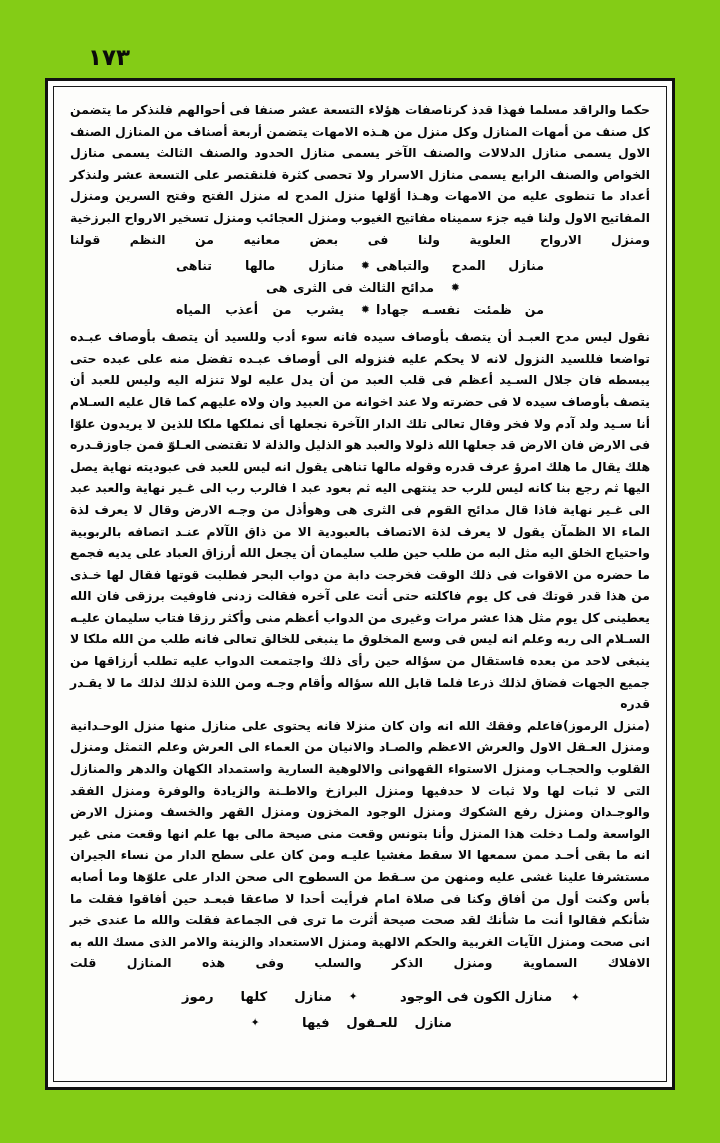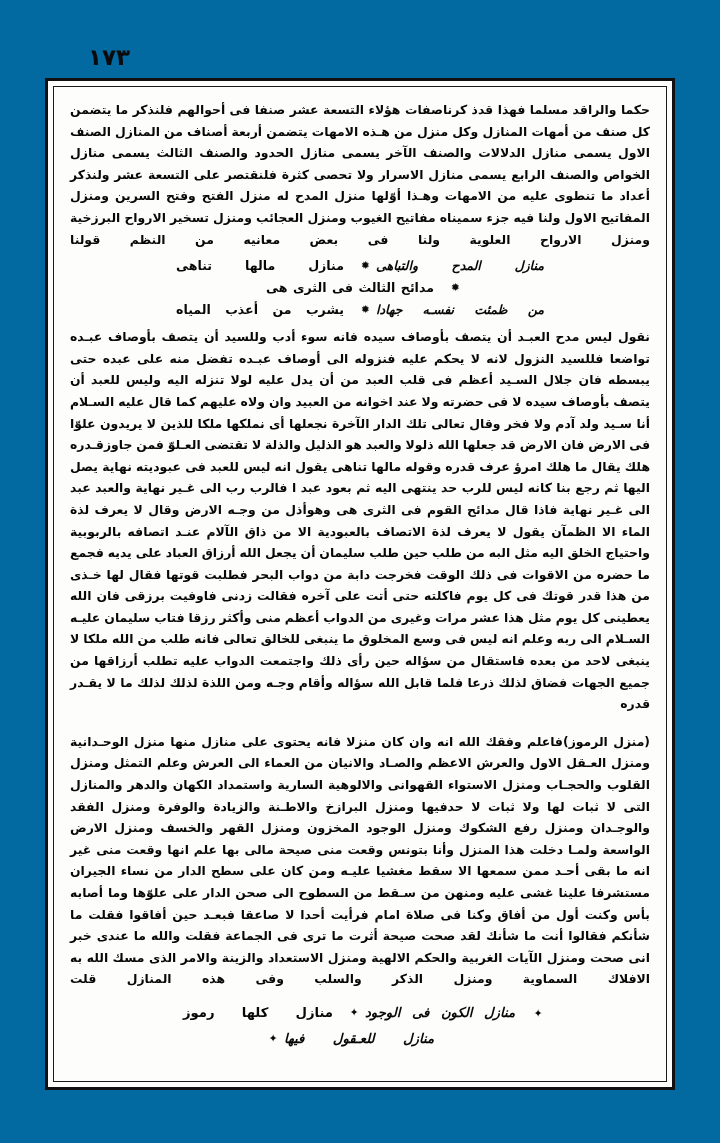--- a/index.html
+++ b/index.html
@@ -5,21 +5,21 @@
 <style>
   html, body {
     margin: 0;
     padding: 0;
     background: #ffffff;
   }
   #page {
     position: relative;
     width: 720px;
     height: 1143px;
-    background: #0369a1;
+    background: #84cc16;
     overflow: hidden;
     font-family: "DejaVu Sans", sans-serif;
   }
 
   
   .folio {
     position: absolute;
     top: 44px;
     left: 88px;
     width: 120px;
@@ -73,21 +73,21 @@
     color: #080808;
     margin: 0;
     direction: rtl;
     text-align: justify;
     text-align-last: justify;
     word-spacing: -0.5px;
     letter-spacing: -0.1px;
     font-weight: 600;
     -webkit-font-smoothing: none;
   }
-  .para + .para { margin-top: 16px; }
+  .para + .para { margin-top: 0px; }
 
   .section-head {
     font-weight: 700;
   }
 
   
   .verses {
     margin: 2px 0 2px 0;
     direction: rtl;
   }
@@ -102,38 +102,38 @@
     color: #080808;
     font-family: "DejaVu Sans", sans-serif;
     white-space: nowrap;
   }
   .hemistich {
     display: inline-block;
     min-width: 168px;
     text-align: center;
     padding: 0 6px;
   }
-  .hemistich.first { text-align: left; font-style: italic; }
+  .hemistich.first { text-align: left; }
   .hemistich.second { text-align: right; }
   .verse-sep {
     display: inline-block;
     width: 20px;
     text-align: center;
     font-size: 11px;
     line-height: 1;
     color: #0a0a0a;
     transform: translateY(-1px);
   }
 
   .verses.bottom .verse-line {
     font-size: 13.2px;
     line-height: 25px;
     letter-spacing: 0.2px;
   }
-  .verses.bottom .hemistich { min-width: 150px; }
+  .verses.bottom .hemistich { min-width: 150px; margin-left: 36px; }
 
   .orphan-star {
     display: inline-block;
     width: 22px;
     text-align: center;
     font-size: 11px;
   }
 
   .spacer-sm { height: 3px; }
   .spacer-md { height: 8px; }

